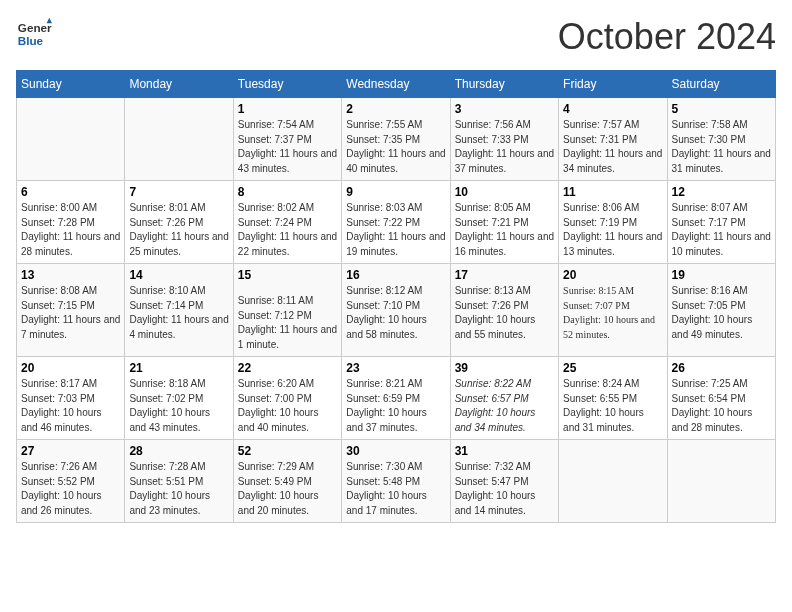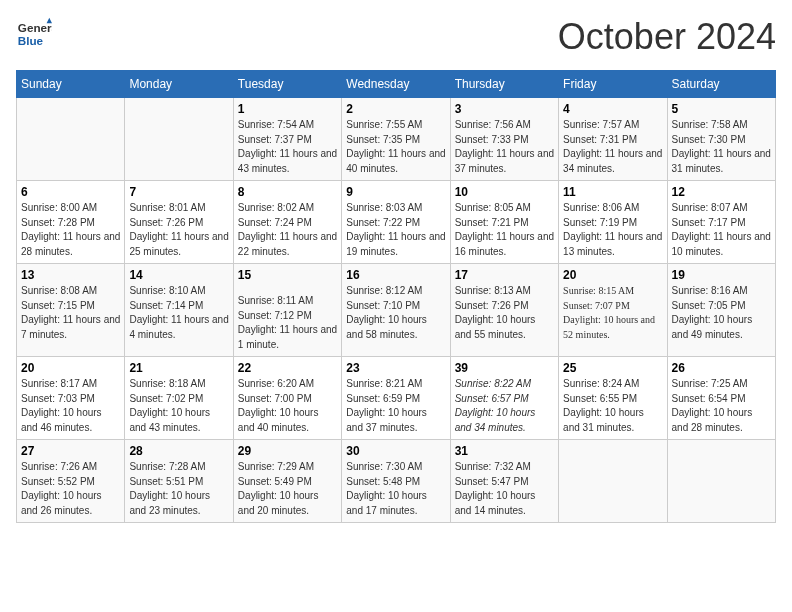--- a/index.html
+++ b/index.html
@@ -281,21 +281,21 @@
 Sunset: 5:52 PM
 Daylight: 10 hours and 26 minutes.</div>
         </td>
         <td>
           <span class="day-number">28</span>
           <div class="day-info" style="white-space: pre-line;">Sunrise: 7:28 AM
 Sunset: 5:51 PM
 Daylight: 10 hours and 23 minutes.</div>
         </td>
         <td>
-          <span class="day-number">29</span>
+          <span class="day-number">52</span>
           <div class="day-info" style="white-space: pre-line;">Sunrise: 7:29 AM
 Sunset: 5:49 PM
 Daylight: 10 hours and 20 minutes.</div>
         </td>
         <td>
           <span class="day-number">30</span>
           <div class="day-info" style="white-space: pre-line;">Sunrise: 7:30 AM
 Sunset: 5:48 PM
 Daylight: 10 hours and 17 minutes.</div>
         </td>

